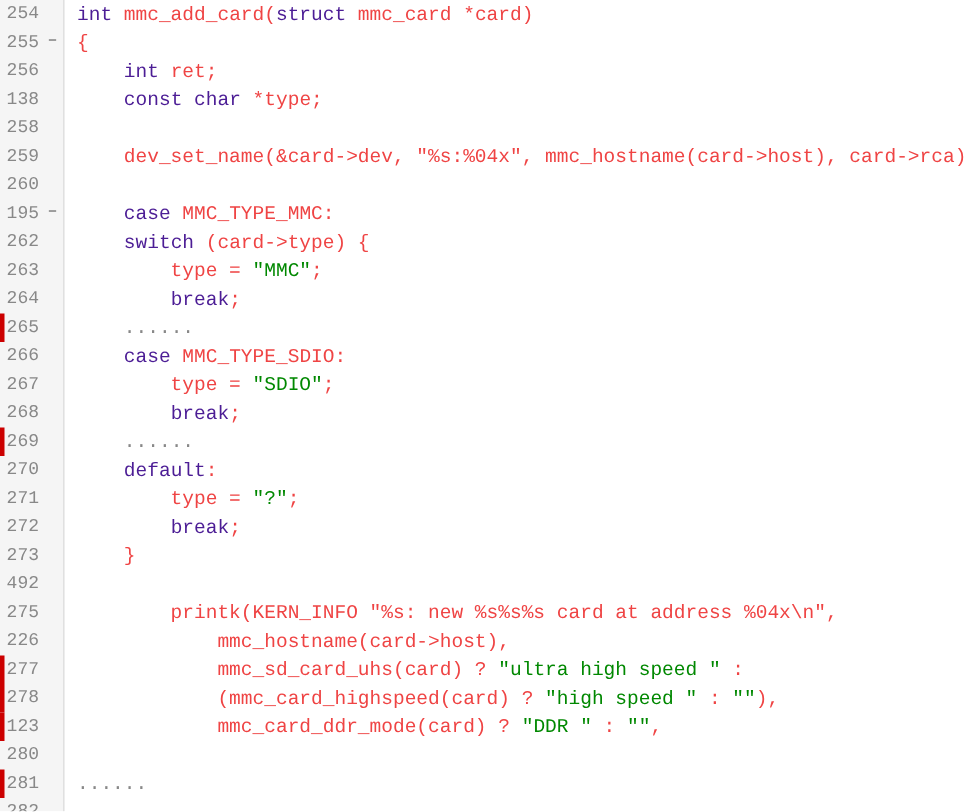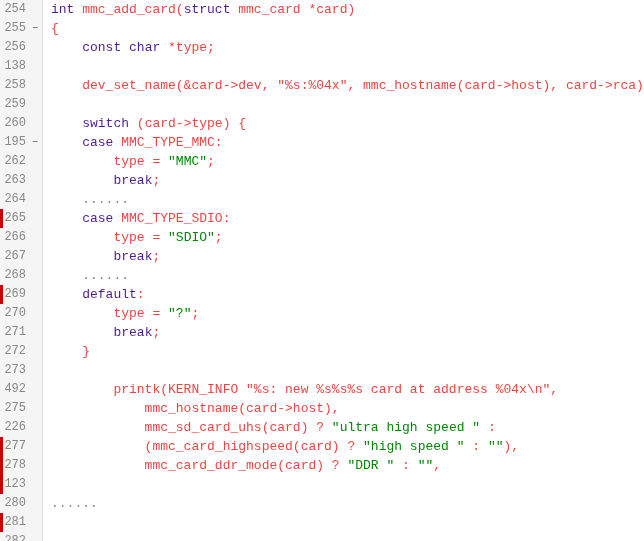--- a/index.html
+++ b/index.html
@@ -176,26 +176,27 @@
         <div class="red-bar"></div>
         <div class="line-number">281</div>
       </div>
       <div class="line-info">
         <div class="line-number">282</div>
       </div>
     </div>
   <div class="code-area" id="code-area">
       <div class="code-line"><span class="kw">int</span><span class="plain"> mmc_add_card(</span><span class="kw">struct</span><span class="plain"> mmc_card *card)</span></div>
       <div class="code-line"><span class="plain">{</span></div>
+      <div class="code-line"><span class="plain">    </span><span class="kw">int</span><span class="plain"> ret;</span></div>
       <div class="code-line"><span class="plain">    </span><span class="kw">const</span><span class="plain"> </span><span class="kw">char</span><span class="plain"> *type;</span></div>
       <div class="code-line"> </div>
       <div class="code-line"><span class="plain">    dev_set_name(&amp;card-&gt;dev, "%s:%04x", mmc_hostname(card-&gt;host), card-&gt;rca);</span></div>
       <div class="code-line"> </div>
+      <div class="code-line"><span class="plain">    </span><span class="kw">case</span><span class="plain"> MMC_TYPE_MMC:</span></div>
       <div class="code-line"><span class="plain">    </span><span class="kw">switch</span><span class="plain"> (card-&gt;type) {</span></div>
-      <div class="code-line"><span class="plain">    </span><span class="kw">case</span><span class="plain"> MMC_TYPE_MMC:</span></div>
       <div class="code-line"><span class="plain">        type = </span><span class="str">"MMC"</span><span class="plain">;</span></div>
       <div class="code-line"><span class="plain">        </span><span class="kw">break</span><span class="plain">;</span></div>
       <div class="code-line"><span class="plain">    </span><span class="dots">......</span></div>
       <div class="code-line"><span class="plain">    </span><span class="kw">case</span><span class="plain"> MMC_TYPE_SDIO:</span></div>
       <div class="code-line"><span class="plain">        type = </span><span class="str">"SDIO"</span><span class="plain">;</span></div>
       <div class="code-line"><span class="plain">        </span><span class="kw">break</span><span class="plain">;</span></div>
       <div class="code-line"><span class="plain">    </span><span class="dots">......</span></div>
       <div class="code-line"><span class="plain">    </span><span class="kw">default</span><span class="plain">:</span></div>
       <div class="code-line"><span class="plain">        type = </span><span class="str">"?"</span><span class="plain">;</span></div>
       <div class="code-line"><span class="plain">        </span><span class="kw">break</span><span class="plain">;</span></div>

